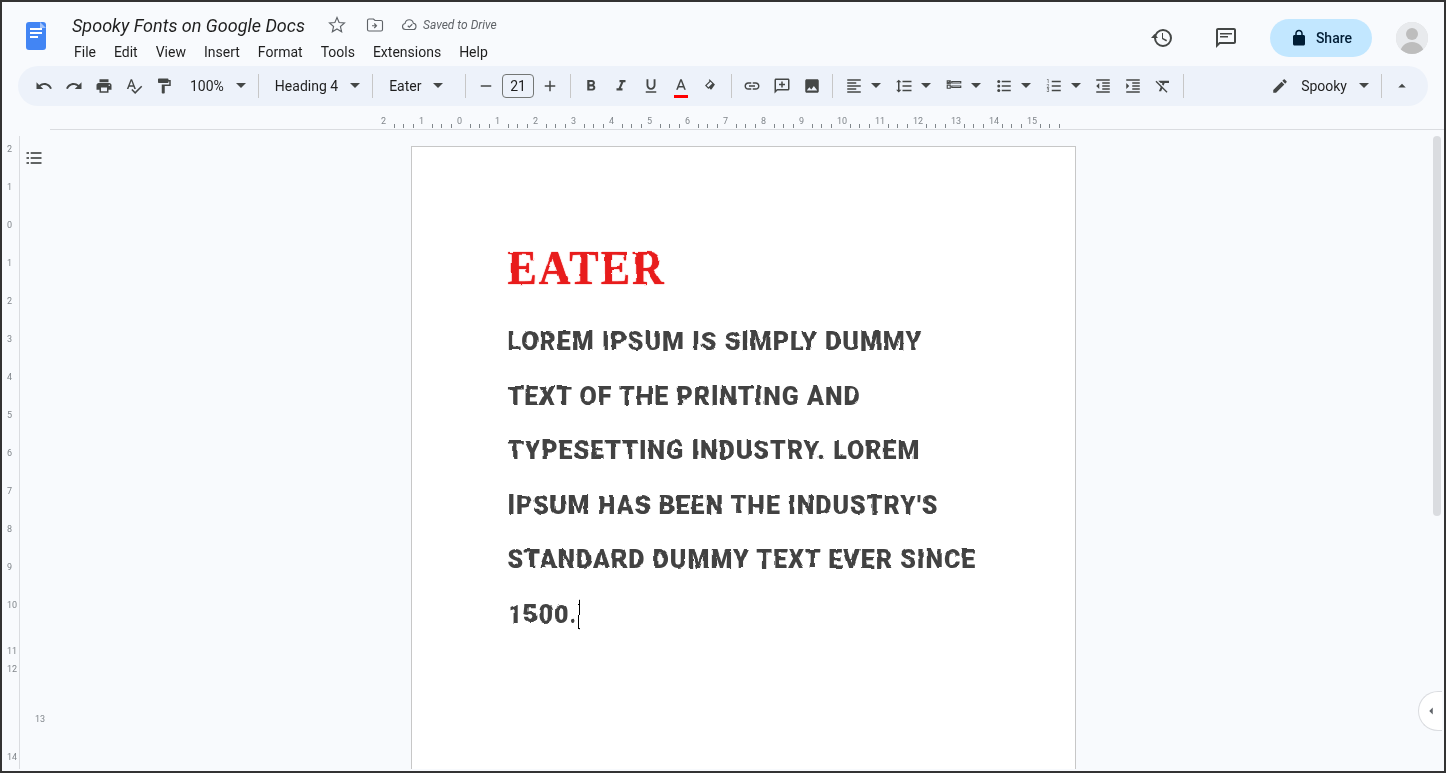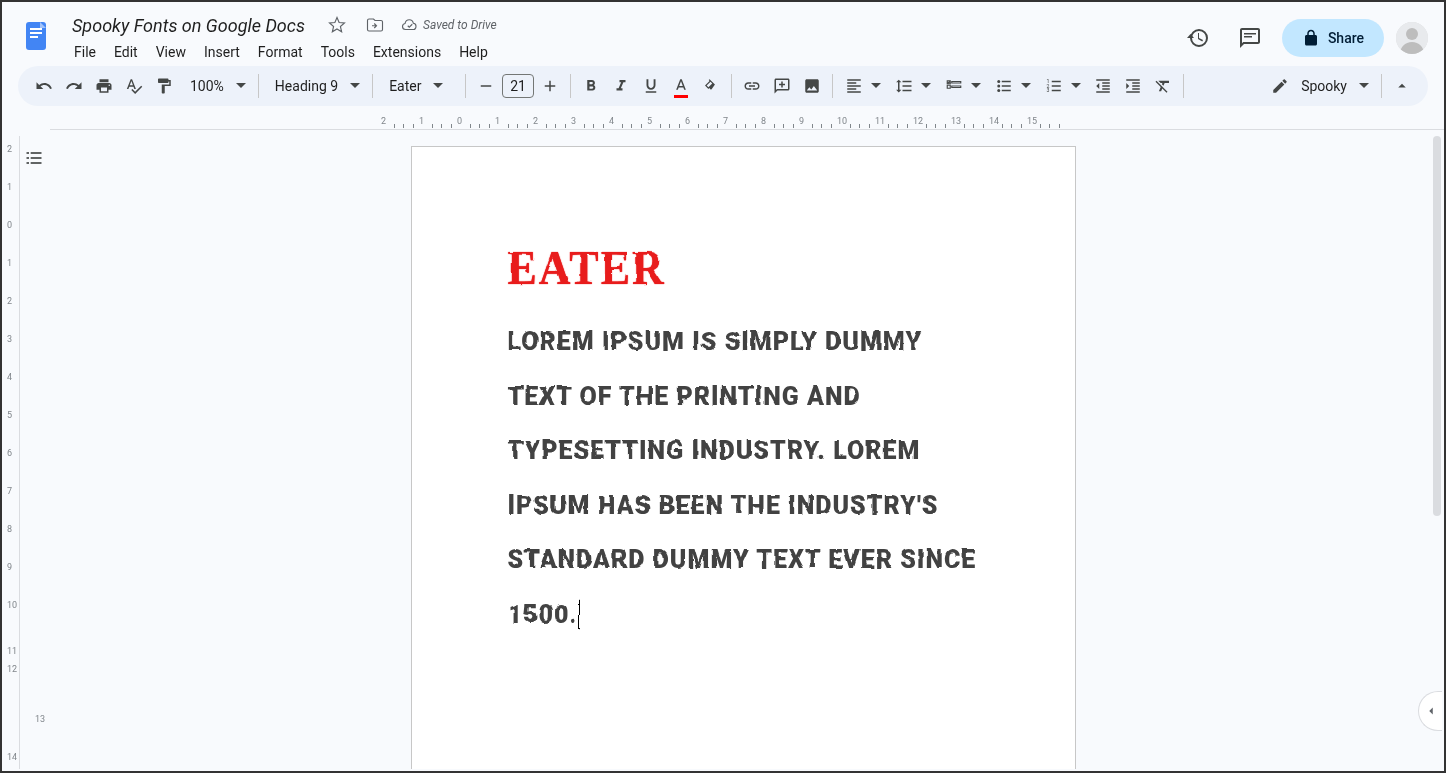--- a/index.html
+++ b/index.html
@@ -11,21 +11,21 @@
   .title-area { flex: 1; display: flex; flex-direction: column; }
   .title-row { display: flex; align-items: center; gap: 14px; font-style: italic; }
   .doc-title { font-size: 18px; color: #1f1f1f; padding: 2px 6px; }
   .icon-btn { width: 24px; height: 24px; display: inline-flex; align-items: center; justify-content: center; cursor: pointer; color: #5f6368; }
   .icon-btn svg { width: 18px; height: 18px; fill: currentColor; }
   .save-status { font-size: 12px; color: #5f6368; display: flex; align-items: center; gap: 4px; }
   .save-status svg { width: 18px; height: 18px; fill: #5f6368; }
   .menu-row { display: flex; gap: 2px; margin-top: 2px; }
   .menu-item { font-size: 14px; color: #1f1f1f; padding: 4px 8px; cursor: pointer; border-radius: 4px; }
   
-  .header-right { display: flex; align-items: center; gap: 12px; }
+  .header-right { display: flex; align-items: center; gap: 24px; }
   .header-icon { width: 40px; height: 40px; display: flex; align-items: center; justify-content: center; cursor: pointer; color: #444746; border-radius: 50%; }
   .header-icon svg { width: 24px; height: 24px; fill: currentColor; }
   .share-btn { background: #c2e7ff; color: #001d35; border: none; border-radius: 40px; padding: 10px 20px; font-size: 14px; font-weight: 500; display: flex; align-items: center; gap: 8px; cursor: pointer; }
   .share-btn svg { width: 18px; height: 18px; fill: currentColor; }
   .avatar { width: 32px; height: 32px; border-radius: 50%; background: #ddd; overflow:hidden; display:flex; align-items:center; justify-content:center;}
   .avatar svg { width:32px; height:32px;}
   
   .toolbar-wrap { padding: 0 16px 8px 16px; }
   .toolbar { background: #edf2fa; border-radius: 24px; height: 40px; display: flex; align-items: center; padding: 0 12px; gap: 2px; }
   .tb-btn { min-width: 28px; height: 28px; display: flex; align-items: center; justify-content: center; cursor: pointer; color: #444746; border-radius: 4px; padding: 0 2px;}
@@ -178,21 +178,21 @@
         </svg>
       </span>
     <div class="tb-dropdown">
       <span class="tb-text">100%</span>
       <svg class="caret" viewBox="0 0 10 10">
           <path d="M0 2l5 5 5-5z"></path>
         </svg>
     </div>
     <div class="tb-sep"></div>
     <div class="tb-dropdown" style="min-width:100px">
-      <span class="tb-text">Heading 9</span>
+      <span class="tb-text">Heading 4</span>
       <svg class="caret" viewBox="0 0 10 10">
           <path d="M0 2l5 5 5-5z"></path>
         </svg>
     </div>
     <div class="tb-sep"></div>
     <div class="tb-dropdown" style="min-width:80px">
       <span class="tb-text">Eater</span>
       <svg class="caret" viewBox="0 0 10 10">
           <path d="M0 2l5 5 5-5z"></path>
         </svg>

